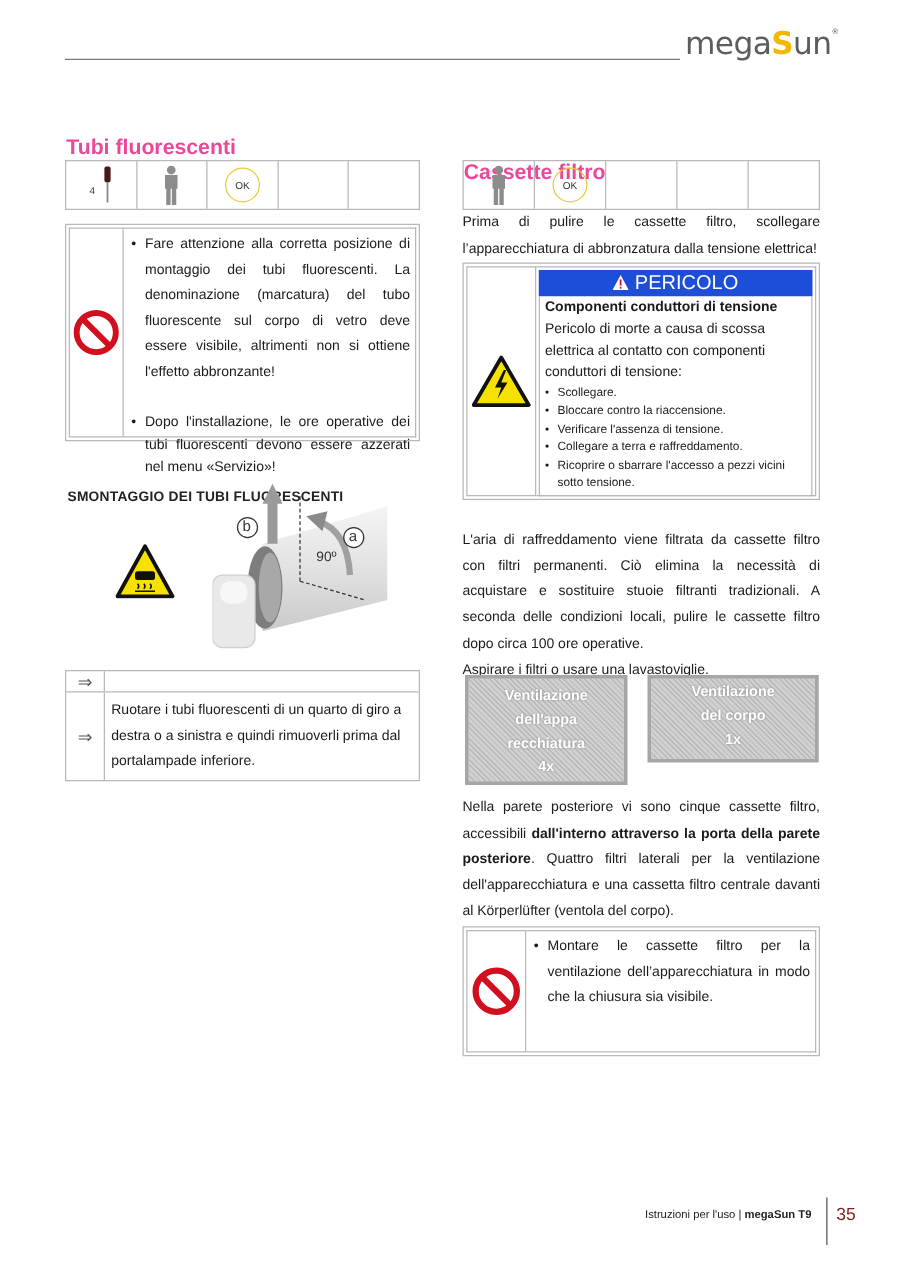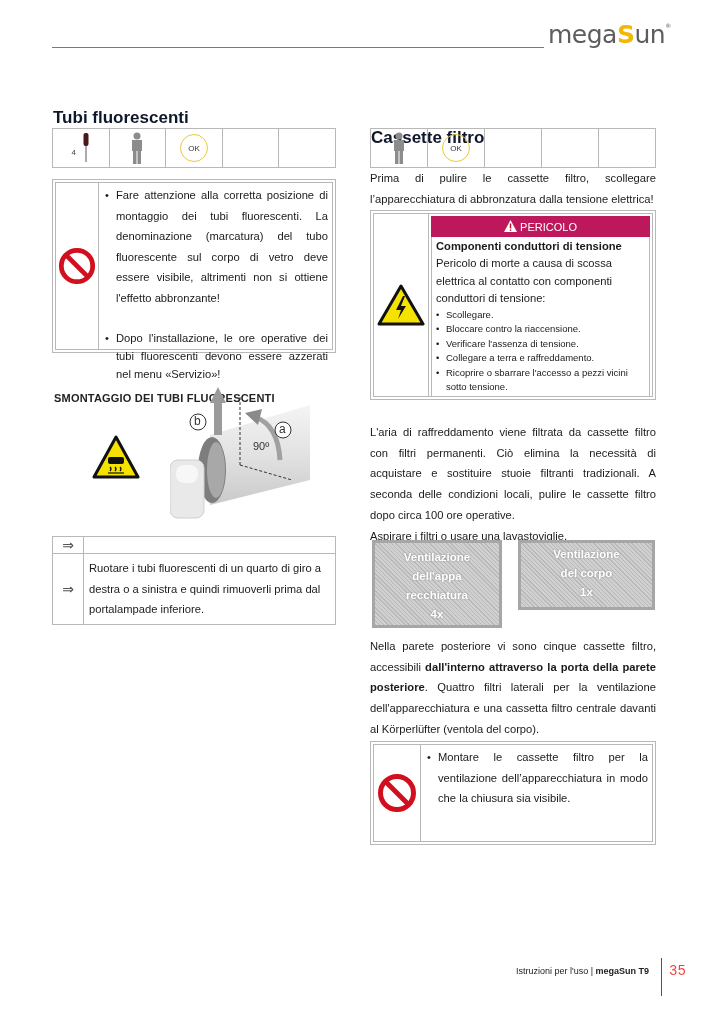--- a/index.html
+++ b/index.html
@@ -4,21 +4,21 @@
 <style>
   html, body { margin:0; padding:0; background:#ffffff; }
   body { width:724px; height:1024px; position:relative; font-family:"Liberation Sans", sans-serif; color:#1a1a1a; overflow:hidden; }
   .abs { position:absolute; }
   
   .hdr-line { left:52px; top:47px; width:492px; height:1px; background:#7a7a7a; }
   .logo { left:548px; top:20px; font-size:25px; letter-spacing:-0.5px; color:#5d5d5d; font-family:"DejaVu Sans", sans-serif; }
   .logo .s { color:#f2b800; font-weight:bold; }
   .logo sup { font-size:6px; vertical-align:top; position:relative; top:2px; }
   
-  .h2 { font-size:17px; font-weight:bold; color:#0f172a; }
+  .h2 { font-size:17px; font-weight:bold; color:#ec4899; }
   
   .tools { display:flex; border:1px solid #b8b8b8; height:40px; box-sizing:border-box; }
   .tools .cell { flex:1; border-right:1px solid #b8b8b8; display:flex; align-items:center; justify-content:center; position:relative; }
   .tools .cell:last-child { border-right:none; }
   .ok { width:28px; height:28px; border:1.5px solid #e8c93a; border-radius:50%; display:flex; align-items:center; justify-content:center; font-size:8px; color:#333; box-sizing:border-box; }
   .num4 { font-size:8px; color:#444; margin-right:6px; margin-top:8px; }
   
   .box { border:1px solid #b8b8b8; padding:2px; box-sizing:border-box; display:flex;justify-content:center; }
   .box .ico-col { width:44px; border:1px solid #b8b8b8; display:flex; align-items:center; justify-content:center; box-sizing:border-box; }
   .box .txt-col { flex:1; border:1px solid #b8b8b8; border-left:none; padding:2px 4px 2px 6px; box-sizing:border-box; font-size:11.2px; line-height:20.6px; text-align:justify; }
@@ -32,34 +32,34 @@
   .steps .row:last-child { border-bottom:none; }
   .steps .arr { width:30px; border-right:1px solid #b8b8b8; display:flex; align-items:center; justify-content:center; color:#555; font-size:14px; }
   .steps .st { flex:1; padding:4px 5px; line-height:20.5px; }
   .steps .hl { background:#fde9b6; }
   
   .para { font-size:11.2px; line-height:20.7px; text-align:justify; }
   
   .danger { border:1px solid #b8b8b8; padding:2px; display:flex; box-sizing:border-box; }
   .danger .ico-col { width:56px; border:1px solid #b8b8b8; display:flex; align-items:center; justify-content:center; box-sizing:border-box; }
   .danger .main { flex:1; border:1px solid #b8b8b8; border-left:none; box-sizing:border-box; padding:2px; }
-  .danger .bar { background:#be185d; color:#fff; text-align:center; font-size:11px; height:21px; line-height:22px; }
+  .danger .bar { background:#1d4ed8; color:#fff; text-align:center; font-size:16px; height:21px; line-height:22px; }
   .danger .inner { border:1px solid #b8b8b8; border-top:none; padding:1px 4px; }
   .danger .t1 { font-size:11.2px; font-weight:bold; line-height:17px; }
   .danger .t2 { font-size:11.2px; line-height:17.5px; }
   .danger ul { list-style:none; margin:0; padding:0; font-size:9.5px; line-height:14.6px; }
   .danger li { position:relative; padding-left:10px; }
   .danger li::before { content:"•"; position:absolute; left:0; }
   
   .filter { background:repeating-linear-gradient(45deg,#b9b9b9 0 1px,#d0d0d0 1px 3px); border:3px solid #a6a6a6; box-sizing:border-box; color:#fff; font-weight:bold; font-size:11.5px; text-align:center; line-height:20px; text-shadow:0 0 2px #888; }
   
   .foot { font-size:9px; color:#222; }
   .foot b { font-weight:bold; }
   .vline { width:1px; background:#555; }
-  .pnum { font-size:14px; color:#ef4444;font-family:Liberation Mono, monospace; }
+  .pnum { font-size:14px; color:#7f1d1d; }
 </style>
 </head>
 <body>
 
 <div class="abs hdr-line"></div>
 <div class="abs logo"><span>mega</span><span class="s">S</span><span>un</span><sup>®</sup></div>
 
 <div class="abs h2" style="left:53px; top:108px;">Tubi fluorescenti</div>
 
 <div class="abs tools" style="left:52px; top:128px; width:284px;">

